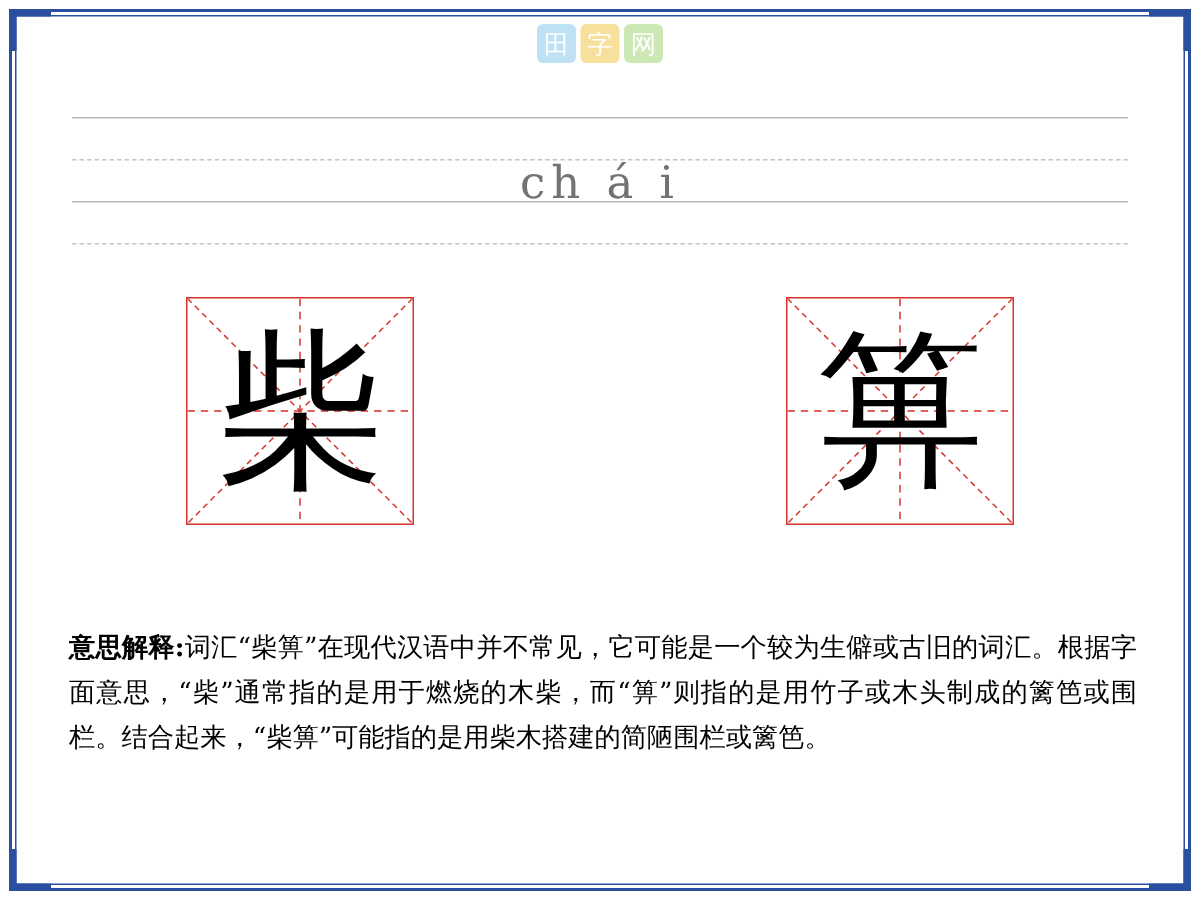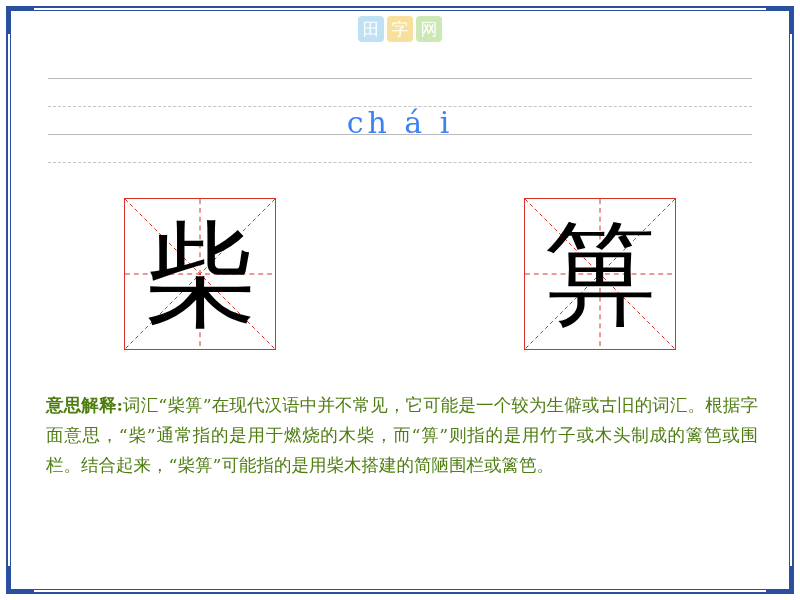--- a/index.html
+++ b/index.html
@@ -112,21 +112,21 @@
   .pinyin-cell {
     flex: 1;
     display: flex;
     align-items: center;
     justify-content: center;
   }
   .pinyin-text {
     font-family: "DejaVu Serif", serif;
     font-size: 30px;
     letter-spacing: 4px;
-    color: #3b82f6;
+    color: #737373;
     transform: translateY(2px);
   }
 
   
   .chars {
     position: absolute;
     left: 0;
     right: 0;
     top: 198px;
     display: flex;
@@ -165,25 +165,25 @@
     font-size: 112px;
     line-height: 1;
     color: #000000;
   }
 
   
   .explain {
     position: absolute;
     left: 46px;
     right: 42px;
-    top: 390px;
+    top: 417px;
     font-family: "DejaVu Serif", serif;
     font-size: 17.5px;
     line-height: 1.72;
-    color: #4d7c0f;
+    color: #000000;
     text-align: justify;
   }
   .explain-label {
     font-weight: bold;
   }
 </style>
 </head>
 <body>
 
 <div class="page">

